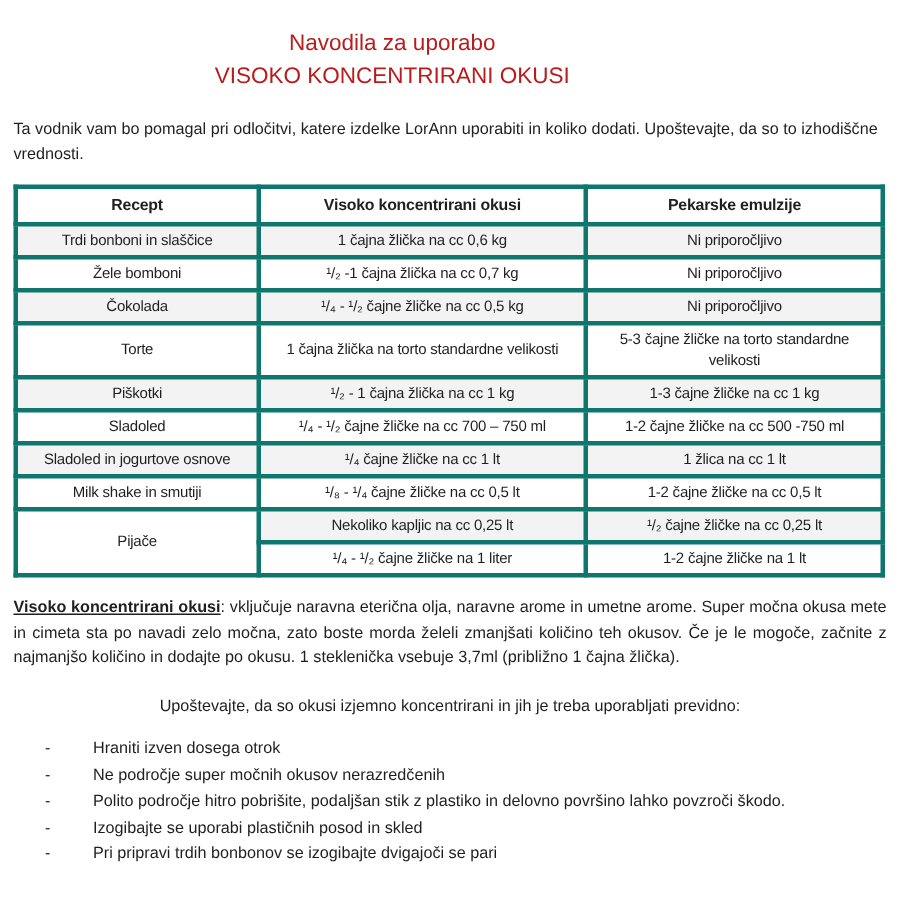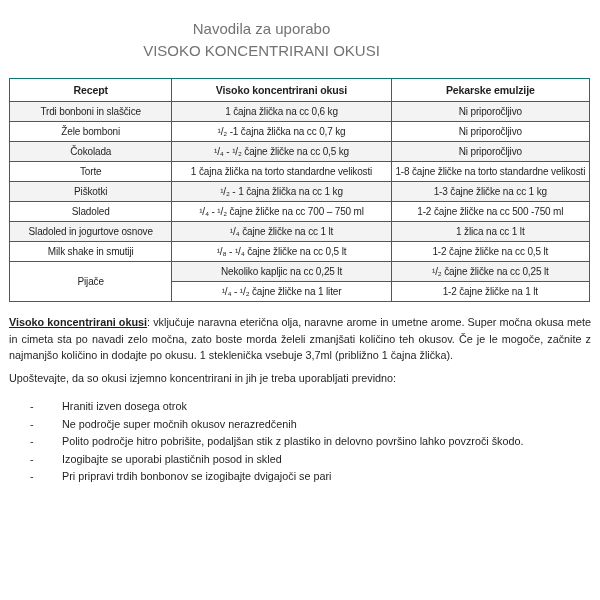--- a/index.html
+++ b/index.html
@@ -6,72 +6,73 @@
   html, body { background: #ffffff; }
   body {
     width: 600px; height: 600px;
     font-family: "Liberation Sans", sans-serif;
     color: #1f1f1f;
     overflow: hidden;
   }
   .page { padding: 12px 9px 0 9px; width: 600px; }
 
   .title-block { width: 505px; text-align: center; margin: 6px 0 16px 0; }
-  .title-line { font-size: 15px; line-height: 22px; font-weight: 400; color: #737373; }
+  .title-line { font-size: 15px; line-height: 22px; font-weight: 400; color: #b91c1c; }
 
   .body-text { font-size: 10.8px; line-height: 16.5px; }
 
   .intro { margin: 0 0 12px 0; }
 
   table.dosage {
     width: 581px;
     border-collapse: collapse;
     table-layout: fixed;
     font-size: 10px;
     letter-spacing: -0.15px;
     margin-bottom: 12px;
   }
   table.dosage col.c1 { width: 28%; }
   table.dosage col.c2 { width: 37.8%; }
   table.dosage col.c3 { width: 34.2%; }
   table.dosage th, table.dosage td {
-    border: 1px solid #0f766e;
+    border: 3px solid #0f766e;
     text-align: center;
     vertical-align: middle;
     padding: 2.5px 3px;
     line-height: 14px;
   }
   table.dosage th { font-weight: 700; font-size: 10.6px; padding: 4px 3px; background: #ffffff; }
   table.dosage tbody tr:nth-child(odd) td { background: #f3f3f3; }
   table.dosage td.rowspan-cell { background: #ffffff !important; }
 
   .notes-paragraph { text-align: justify; margin-bottom: 0; }
   .lead-label { font-weight: 700; text-decoration: underline; }
   .bold-note { font-weight: 700; text-align: justify; }
   .bold-note.second { margin-top: 1px; }
   a.doc-link { color: #0563c1; text-decoration: underline; cursor: pointer; }
 
-  .caution-intro { margin: 6px 0 12px 0; }
+  .caution-intro { margin: 16px 0 12px 0; text-align: center; }
 
   .bullet-list { margin-left: 21px; }
   .bullet-item { display: flex; margin-bottom: 1px; }
   .bullet-dash { width: 16px; flex: 0 0 16px; }
   .bullet-text { flex: 1 1 auto; text-align: justify; padding-left: 16px; }
   .bullet-item.bold .bullet-text { font-weight: 400; }
 </style>
 </head>
 <body>
 
 <div class="page">
 
   <div class="title-block">
     <div class="title-line">Navodila za uporabo</div>
     <div class="title-line">VISOKO KONCENTRIRANI OKUSI</div>
   </div>
 
+  <p class="body-text intro">Ta vodnik vam bo pomagal pri odločitvi, katere izdelke LorAnn uporabiti in koliko dodati. Upoštevajte, da so to izhodiščne vrednosti.</p>
 
   <table class="dosage">
     <colgroup>
         <col class="c1">
         <col class="c2">
         <col class="c3">
       </colgroup>
     <thead>
       <tr>
         <th>Recept</th>
@@ -91,21 +92,21 @@
         <td>Ni priporočljivo</td>
       </tr>
       <tr>
         <td>Čokolada</td>
         <td>¹/₄ - ¹/₂  čajne žličke na cc 0,5 kg</td>
         <td>Ni priporočljivo</td>
       </tr>
       <tr>
         <td>Torte</td>
         <td>1 čajna žlička na torto standardne velikosti</td>
-        <td>1-8 čajne žličke na torto standardne velikosti</td>
+        <td>5-3 čajne žličke na torto standardne velikosti</td>
       </tr>
       <tr>
         <td>Piškotki</td>
         <td>¹/₂ - 1 čajna žlička na cc 1 kg</td>
         <td>1-3 čajne žličke na cc 1 kg</td>
       </tr>
       <tr>
         <td>Sladoled</td>
         <td>¹/₄ - ¹/₂  čajne žličke na cc 700 – 750 ml</td>
         <td>1-2 čajne žličke na cc 500 -750 ml</td>

